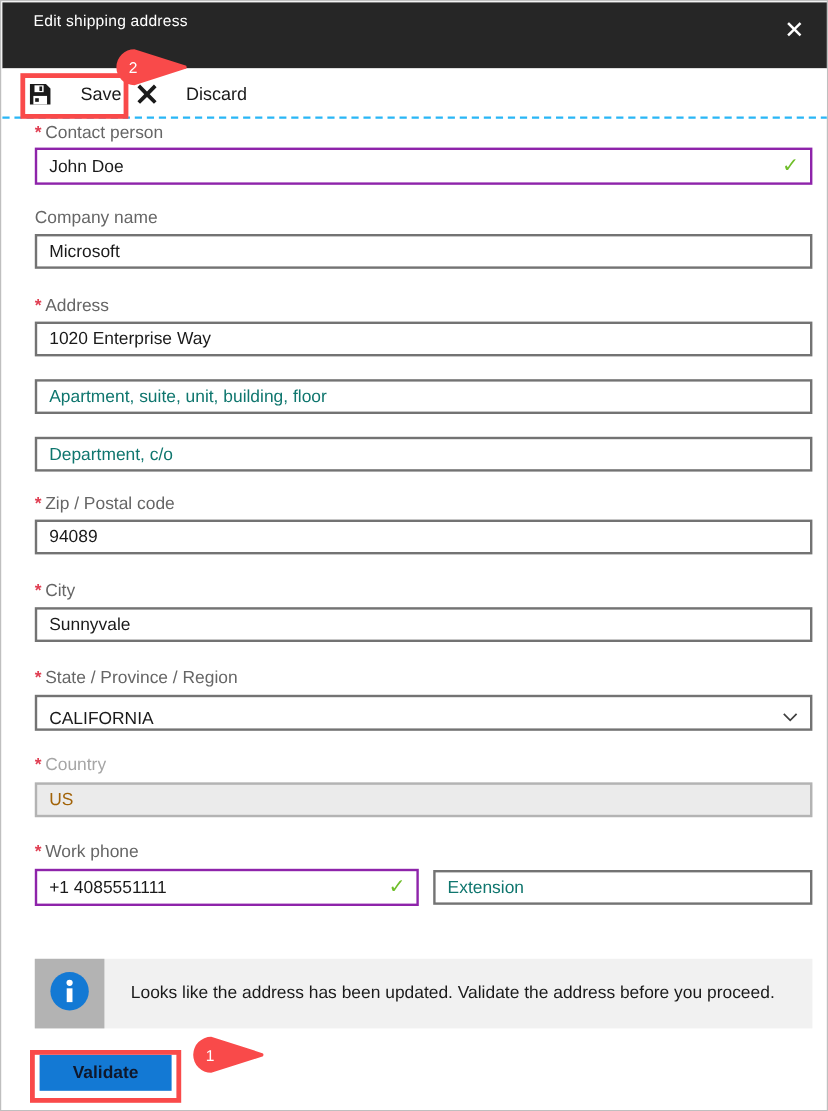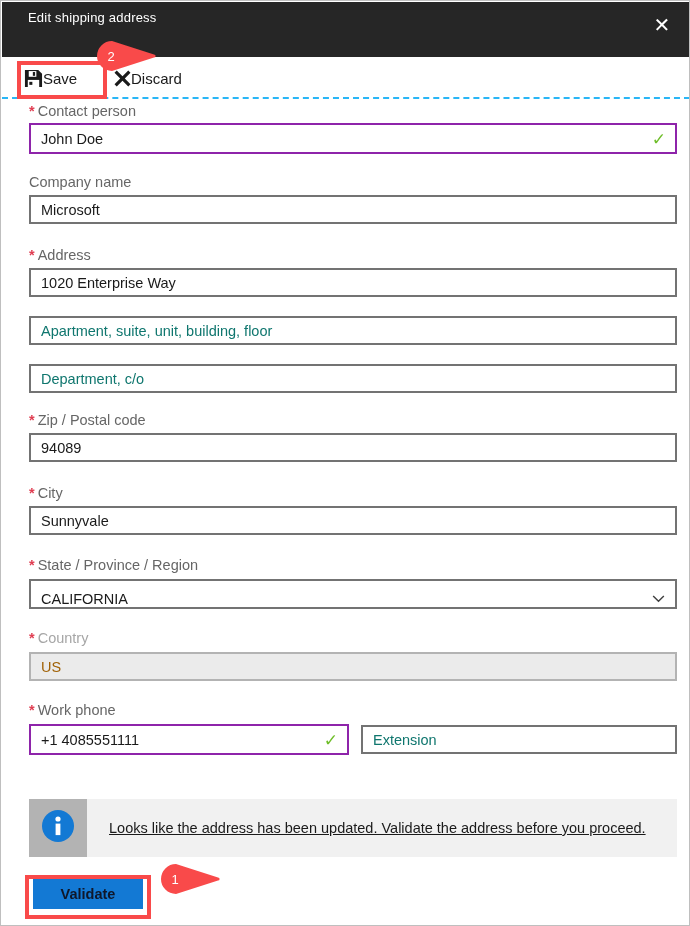--- a/index.html
+++ b/index.html
@@ -67,21 +67,21 @@
     width: 688px;
     height: 41px;
     background: #ffffff;
   }
   .tb-item {
     position: absolute;
     top: 5px;
     height: 32px;
     display: flex;
     align-items: center;
-    gap: 0;
+    gap: 24px;
     cursor: pointer;
     color: #1a1a1a;
     font-size: 15px;
   }
   .tb-save { left: 22px; }
   .tb-discard { left: 112px; }
   .tb-label { white-space: nowrap; }
 
   .icon-save { width: 19px; height: 19px; display: block; }
   .icon-discard { width: 17px; height: 17px; display: block; }
@@ -180,21 +180,20 @@
     justify-content: center;
     flex: none;
   }
   .info-text {
     flex: 1;
     display: flex;
     align-items: center;
     padding-left: 22px;
     font-size: 14.5px;
     color: #1a1a1a;
-    text-decoration: underline;
   }
 
   
   .validate-btn {
     position: absolute;
     box-sizing: border-box;
     background: #1379d4;
     color: #0f172a;
     font-size: 14.5px;
     font-weight: 700;

